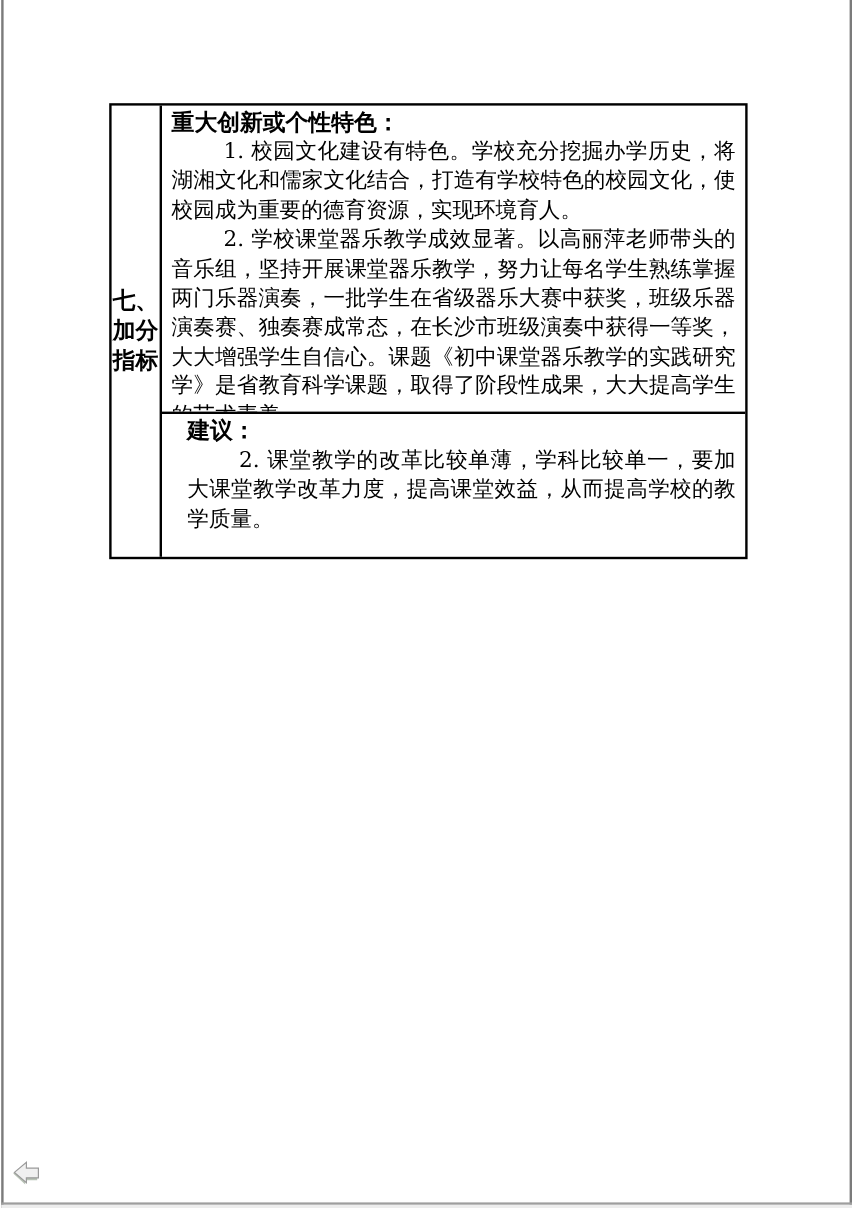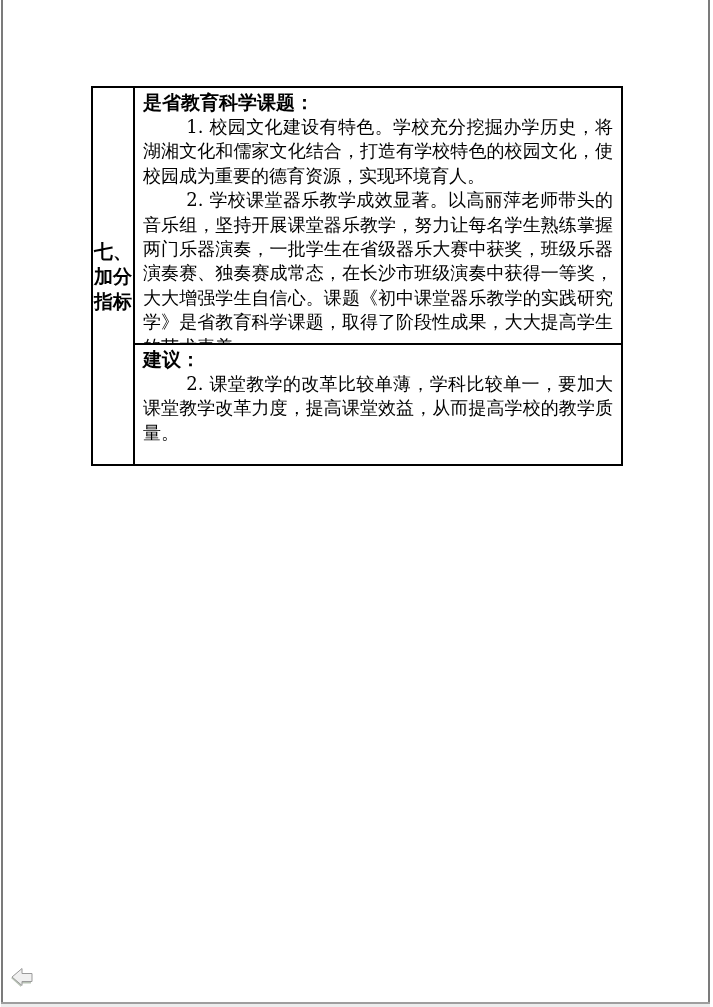--- a/index.html
+++ b/index.html
@@ -61,21 +61,21 @@
   }
   .cell {
     padding: 2px 8px 0 8px;
     overflow: hidden;
     box-sizing: border-box;
   }
   .cell-1 {
     height: 257px;
     border-bottom: 2px solid #000000;
   }
-  .cell-2 { flex: 1; }
+  .cell-2 { flex: 1; margin-left: 13px; }
   .cell-title {
     font-family: "DejaVu Sans", sans-serif;
     font-weight: bold;
     font-size: 19px;
     line-height: 25px;
   }
   .cell p.para {
     margin: 0;
     font-family: "DejaVu Serif", serif;
     font-size: 18px;
@@ -101,21 +101,21 @@
   <div class="below-strip"></div>
 
   <div class="eval-table">
     <div class="th-col">
       <span class="vlabel">七、
 加分
 指标</span>
     </div>
     <div class="content-col">
       <div class="cell cell-1">
-        <div class="cell-title">是省教育科学课题：</div>
+        <div class="cell-title">重大创新或个性特色：</div>
         <p class="para">1. 校园文化建设有特色。学校充分挖掘办学历史，将湖湘文化和儒家文化结合，打造有学校特色的校园文化，使校园成为重要的德育资源，实现环境育人。</p>
         <p class="para">2. 学校课堂器乐教学成效显著。以高丽萍老师带头的音乐组，坚持开展课堂器乐教学，努力让每名学生熟练掌握两门乐器演奏，一批学生在省级器乐大赛中获奖，班级乐器演奏赛、独奏赛成常态，在长沙市班级演奏中获得一等奖，大大增强学生自信心。课题《初中课堂器乐教学的实践研究学》是省教育科学课题，取得了阶段性成果，大大提高学生的艺术素养。</p>
       </div>
       <div class="cell cell-2">
         <div class="cell-title">建议：</div>
         <p class="para">2. 课堂教学的改革比较单薄，学科比较单一，要加大课堂教学改革力度，提高课堂效益，从而提高学校的教学质量。</p>
       </div>
     </div>
   </div>
 

